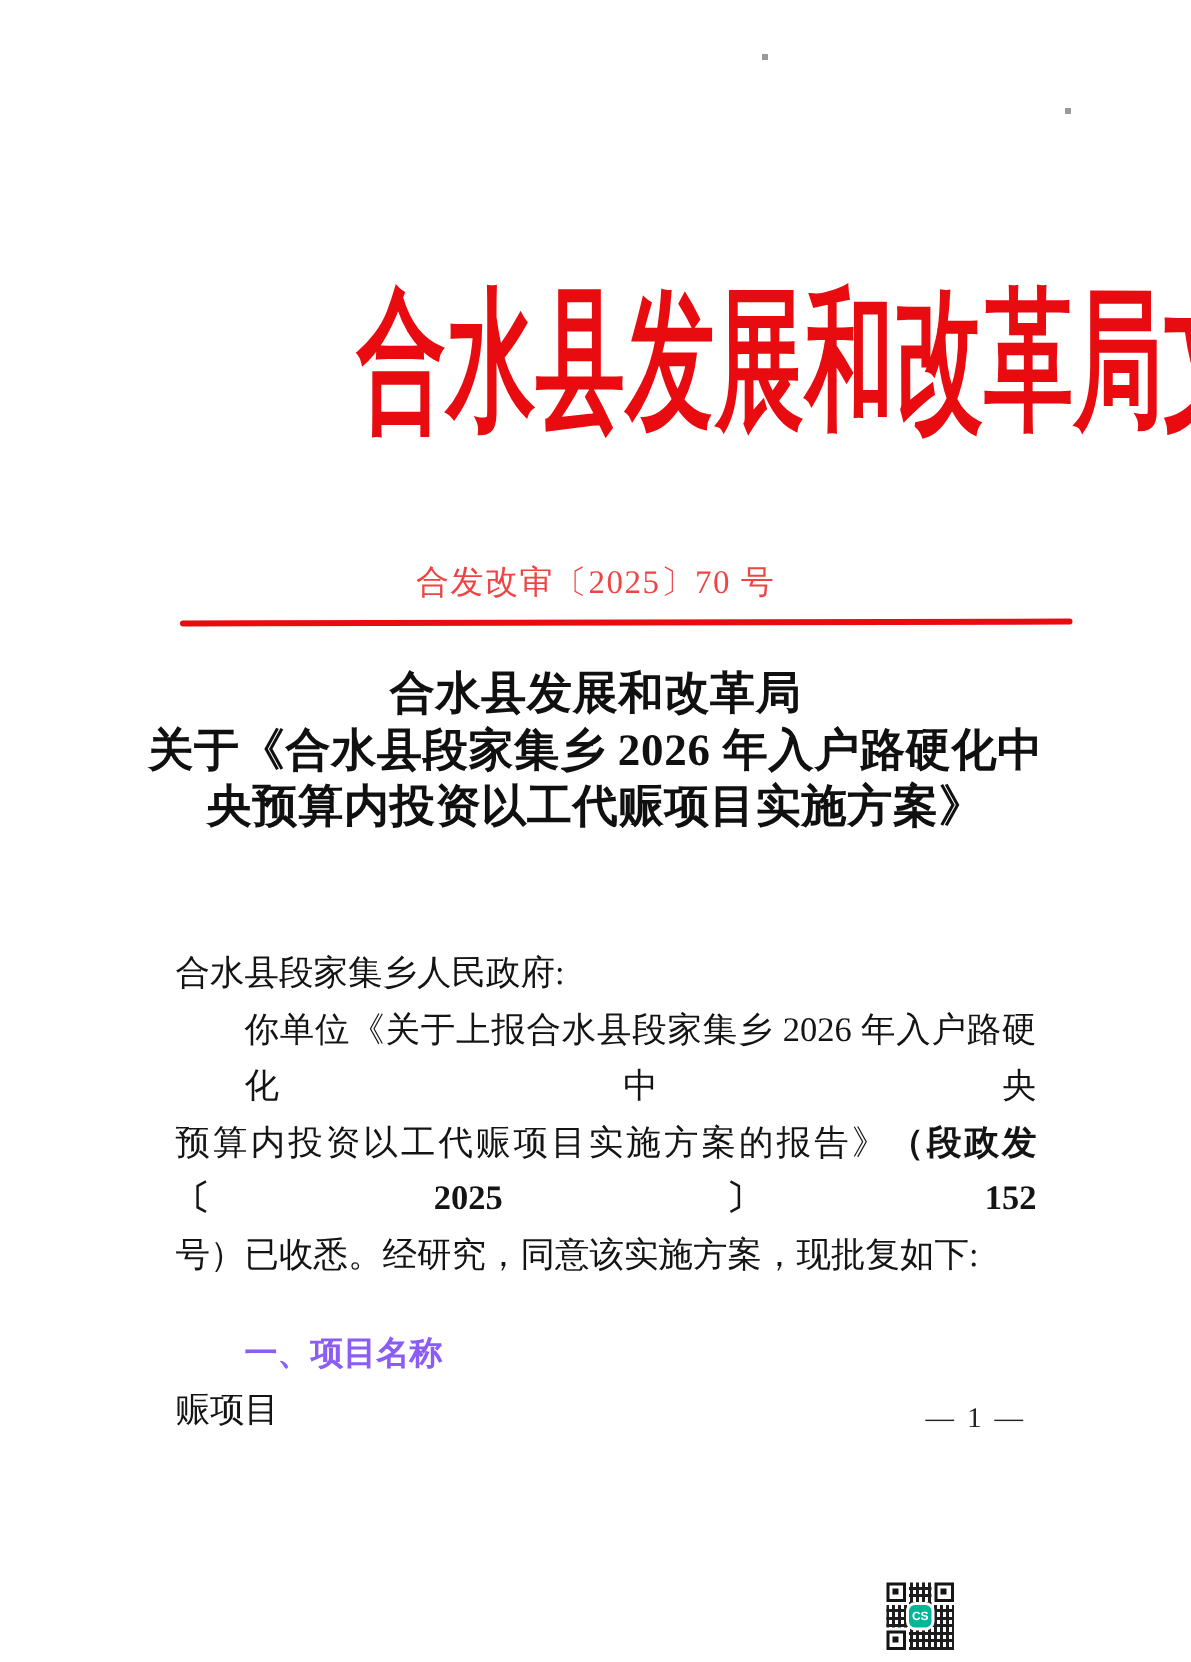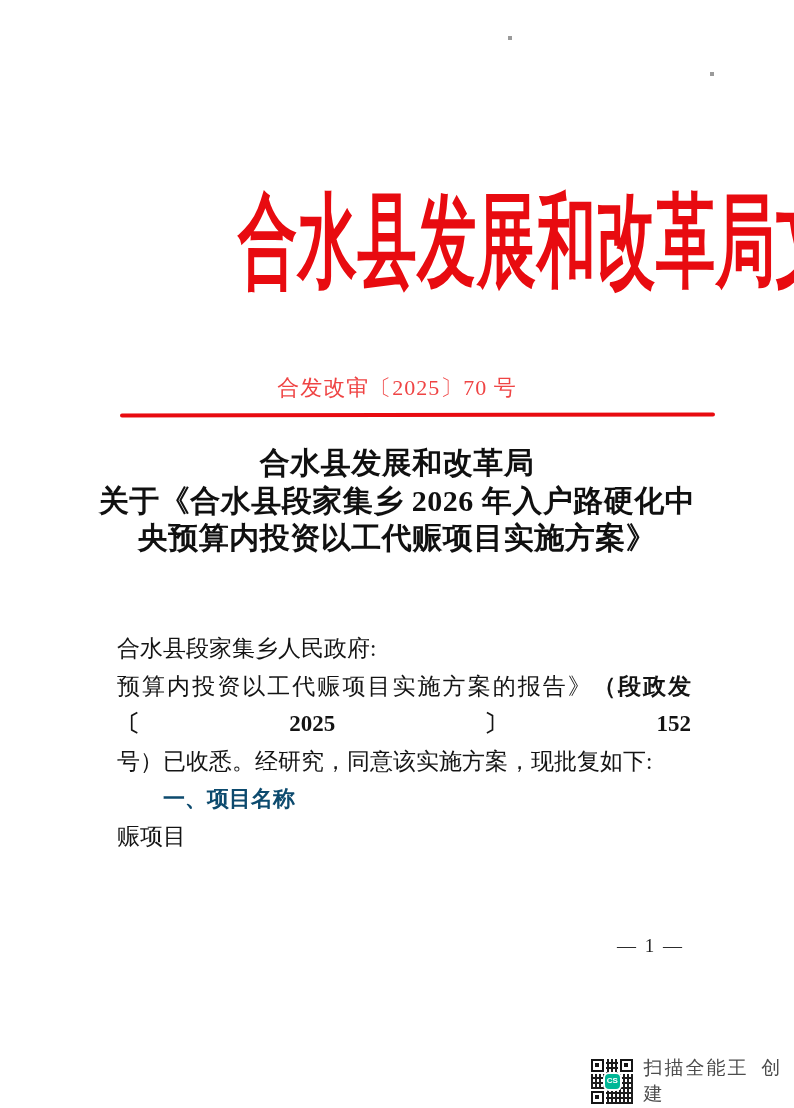--- a/index.html
+++ b/index.html
@@ -68,21 +68,22 @@
     white-space:normal;
     text-align:justify;
     text-align-last:justify;
   }
   .b-line.indent { padding-left:46px; }
   .b-line .bold { font-weight:bold; }
   .b-line.heading {
     font-family:"Liberation Sans","DejaVu Sans",sans-serif;
     font-weight:bold;
     font-size:22px;
-    color:#0c4a6e;
+    color:#8b5cf6;
+    margin-top:28px;
   }
 
   
   .page-number {
     position:absolute; top:934px; right:110px;
     font-size:19px; line-height:24px;
     letter-spacing:2px;
     color:#222;
   }
 
@@ -144,20 +145,21 @@
   <div class="red-rule"></div>
 
   <div class="subject">
     <div class="s-line">合水县发展和改革局</div>
     <div class="s-line">关于《合水县段家集乡 2026 年入户路硬化中</div>
     <div class="s-line">央预算内投资以工代赈项目实施方案》</div>
   </div>
 
   <div class="body-text">
     <div class="b-line">合水县段家集乡人民政府:</div>
+    <div class="b-line justify indent">你单位《关于上报合水县段家集乡 2026 年入户路硬化中央</div>
     <div class="b-line justify"><span>预算内投资以工代赈项目实施方案的报告》</span><span class="bold">（段政发〔2025〕152</span></div>
     <div class="b-line">号）已收悉。经研究，同意该实施方案，现批复如下:</div>
     <div class="b-line heading indent">一、项目名称</div>
     <div class="b-line">赈项目</div>
   </div>
 
   <div class="page-number">— 1 —</div>
 
   <div class="watermark">
     <div class="qr">
@@ -165,16 +167,15 @@
           <div></div>
         </div>
       <div class="finder tr">
           <div></div>
         </div>
       <div class="finder bl">
           <div></div>
         </div>
       <div class="cs-badge">CS</div>
     </div>
-    <div class="wm-text">扫描全能王 创建</div>
   </div>
 
 </div>
 
 </body></html>

